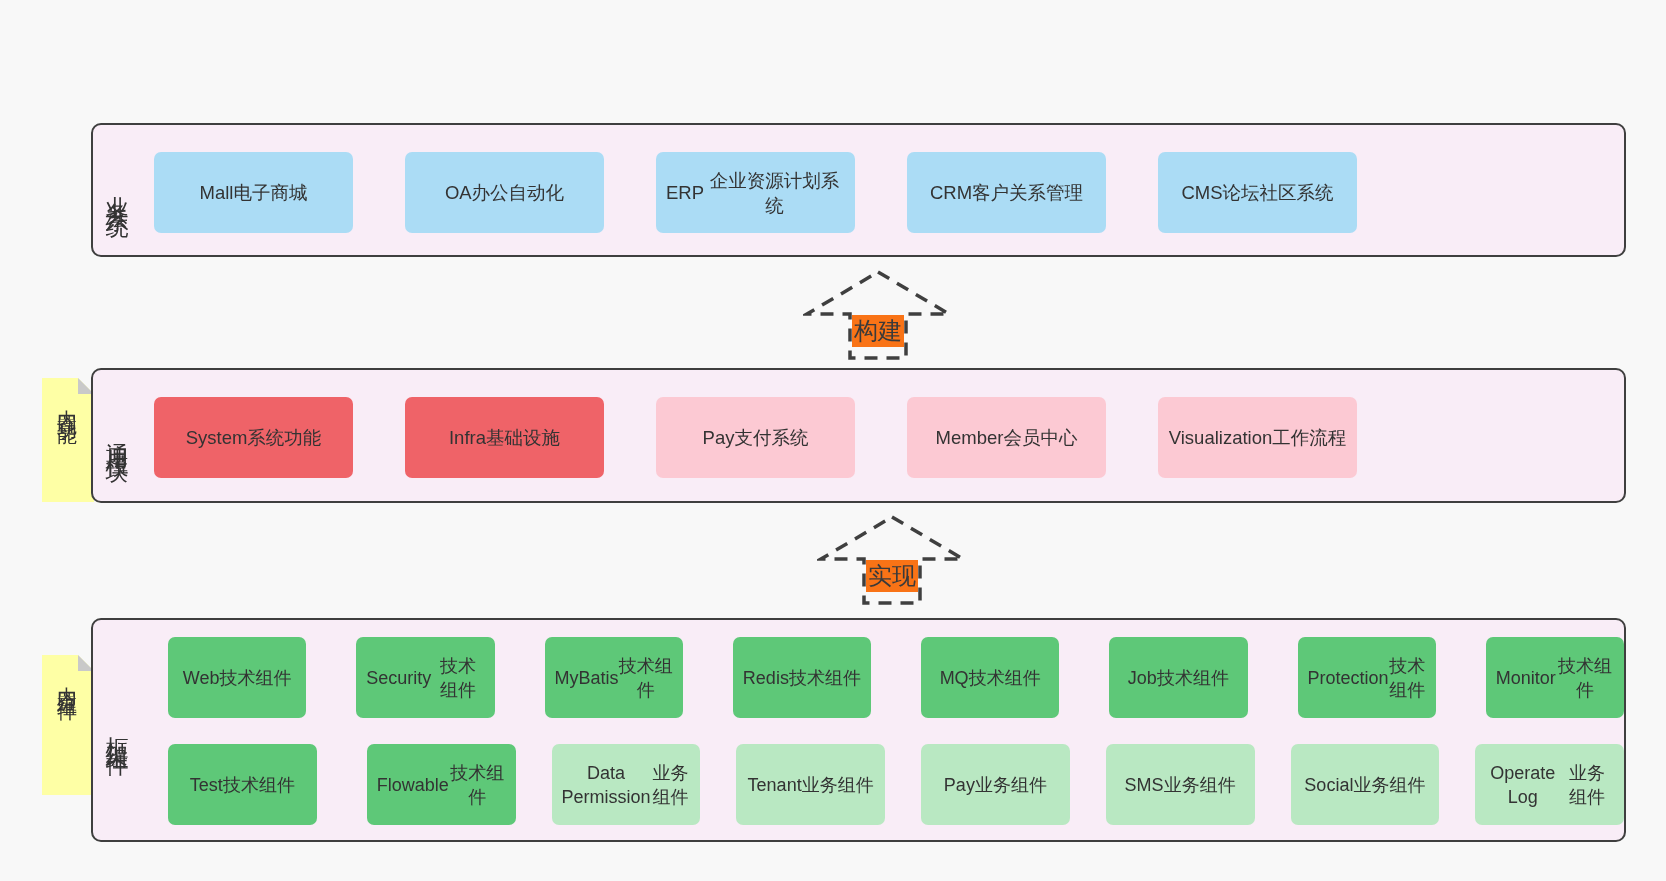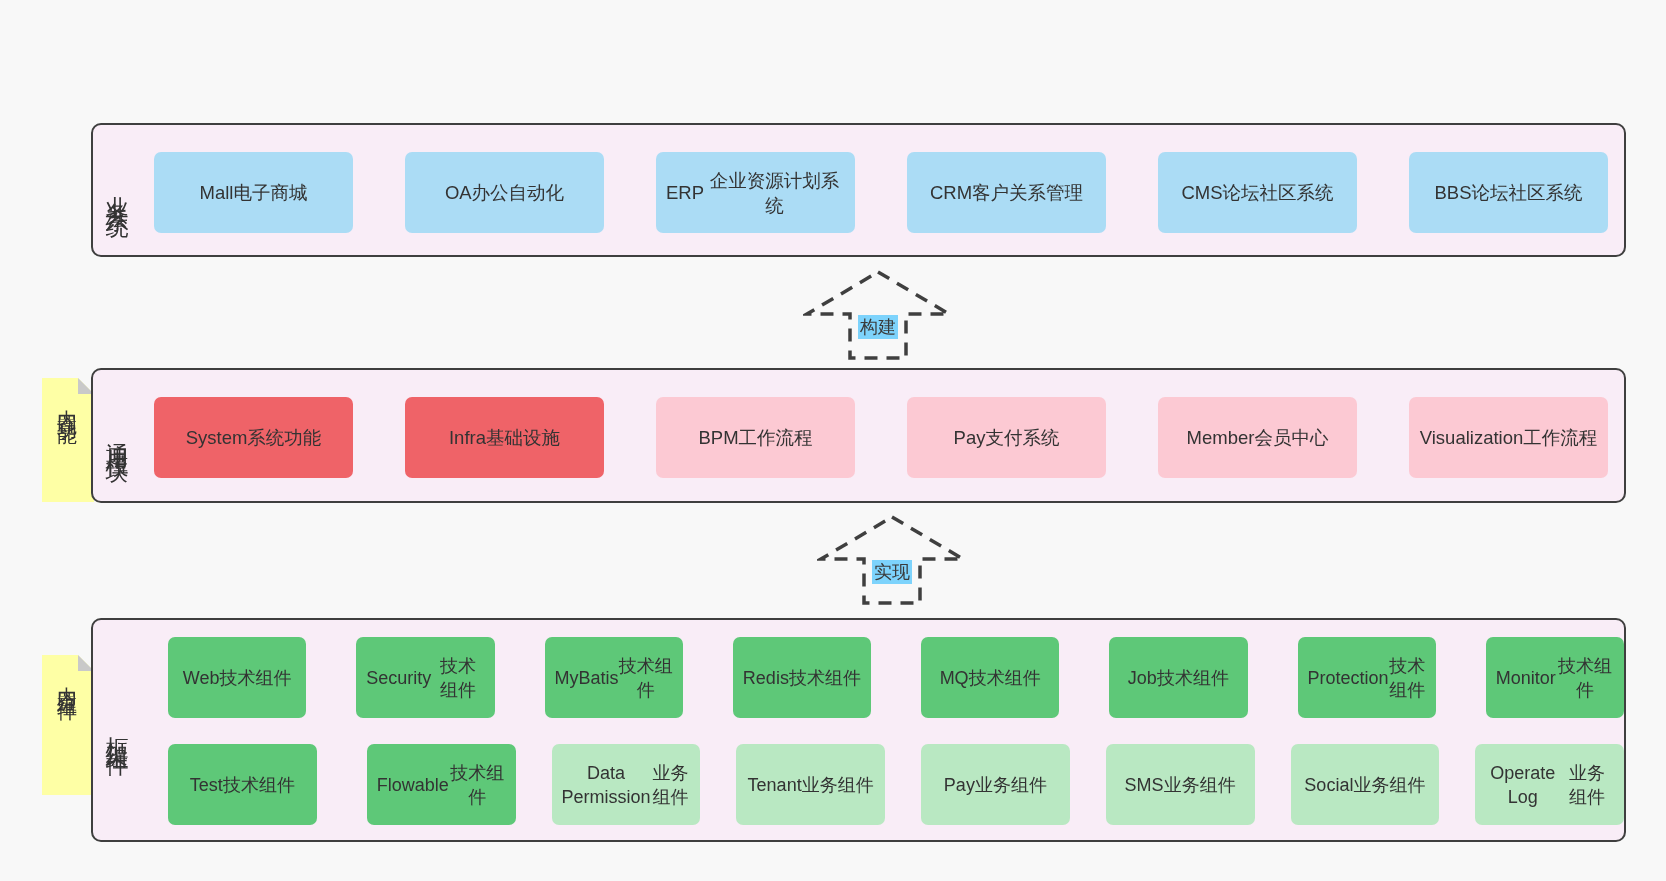--- a/index.html
+++ b/index.html
@@ -48,21 +48,21 @@
   }
   .note .note-text{
     writing-mode:vertical-lr;text-orientation:upright;
     font-size:20px;letter-spacing:5px;color:#333;margin-top:16px;
   }
   
   .arrow{position:absolute;width:150px;height:92px;}
   .arrow svg{display:block;}
   .arrow .arrow-label{
     position:absolute;left:50%;top:46px;transform:translateX(-50%);
-    background:#7dd3fc;padding:0 2px;font-size:18px;white-space:nowrap;color:#3a3a3a;
+    background:#f97316;padding:0 2px;font-size:24px;white-space:nowrap;color:#3a3a3a;
   }
 </style>
 </head>
 <body>
 
 <div id="stage">
 
   <div class="note" style="top:378px;height:124px;">
     <span class="note-text">内置功能</span>
   </div>
@@ -87,24 +87,20 @@
       <div class="box wide blue">
         <div>ERP</div>
         <div>企业资源计划系统</div>
       </div>
       <div class="box wide blue">
         <div>CRM</div>
         <div>客户关系管理</div>
       </div>
       <div class="box wide blue">
         <div>CMS</div>
-        <div>论坛社区系统</div>
-      </div>
-      <div class="box wide blue">
-        <div>BBS</div>
         <div>论坛社区系统</div>
       </div>
     </div>
   </div>
 
   <div class="arrow" style="left:803px;top:269px;">
     <svg width="150" height="92" viewBox="0 0 150 92">
       <polygon points="75,3 146,45 103,45 103,89 47,89 47,45 4,45" fill="none" stroke="#3f3f3f" stroke-width="3.5" stroke-dasharray="13 9"></polygon>
     </svg>
     <span class="arrow-label">构建</span>
@@ -115,24 +111,20 @@
     <div class="boxrow wide" style="top:27px;">
       <div class="box wide red">
         <div>System</div>
         <div>系统功能</div>
       </div>
       <div class="box wide red">
         <div>Infra</div>
         <div>基础设施</div>
       </div>
       <div class="box wide pink">
-        <div>BPM</div>
-        <div>工作流程</div>
-      </div>
-      <div class="box wide pink">
         <div>Pay</div>
         <div>支付系统</div>
       </div>
       <div class="box wide pink">
         <div>Member</div>
         <div>会员中心</div>
       </div>
       <div class="box wide pink">
         <div>Visualization</div>
         <div>工作流程</div>

